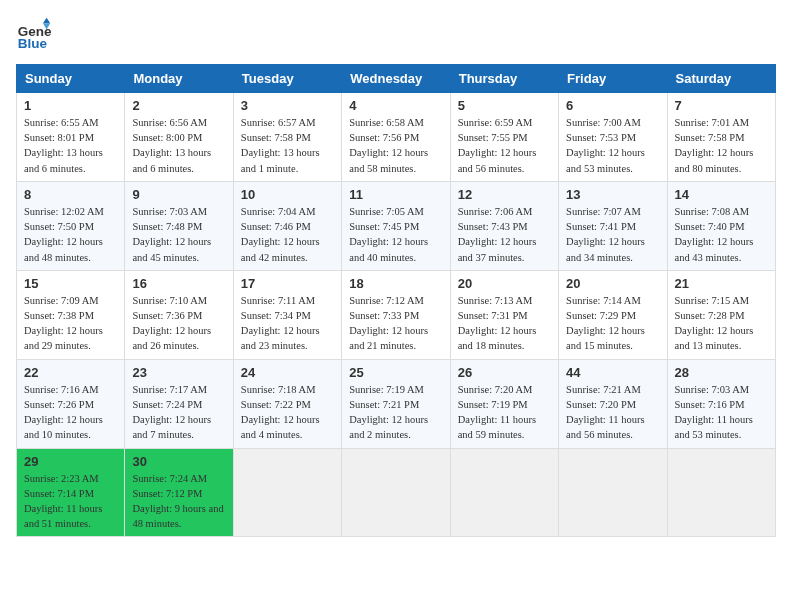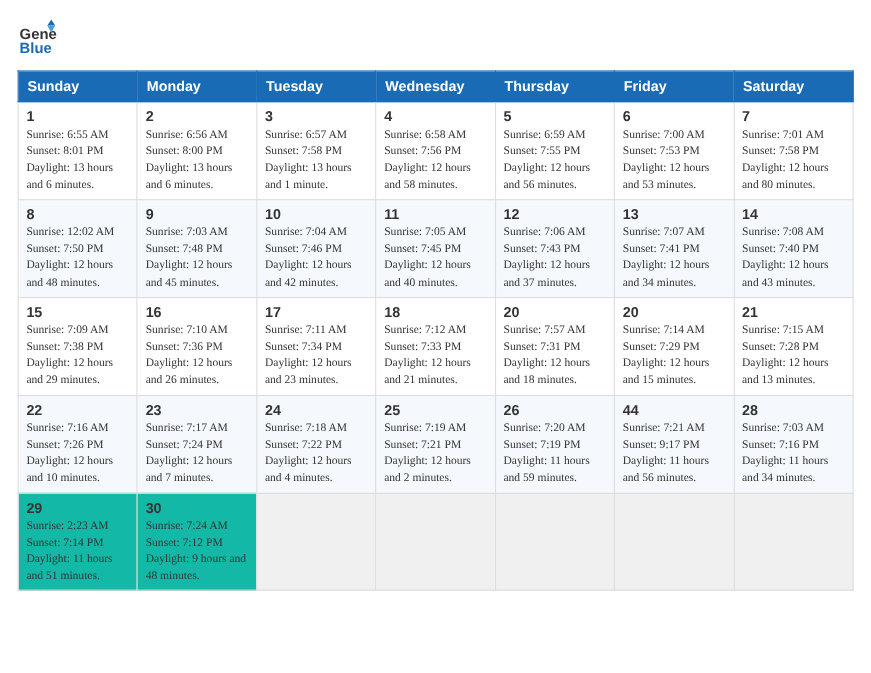--- a/index.html
+++ b/index.html
@@ -41,21 +41,21 @@
     .calendar td {
       vertical-align: top;
       padding: 5px 7px;
       border: 1px solid #ddd;
       font-size: 10.5px;
       color: #333;
       width: calc(100% / 7);
       background: #fff;
     }
     .calendar tr:nth-child(even) td { background: #f5f8fc; }
-    .calendar .last-row td { background: #14b8a6; }
+    .calendar .last-row td { background: #22c55e; }
     .day-num {
       font-size: 13px;
       font-weight: bold;
       margin-bottom: 2px;
       display: block;
     }
     .cell-content { line-height: 1.45; font-family: Liberation Serif, serif; }
     .empty { background: #f0f0f0 !important; }
   </style>
 </head>
@@ -234,21 +234,21 @@
         <span class="day-num">18</span>
         <div class="cell-content">
           <span>Sunrise: 7:12 AM</span><br>
           <span>Sunset: 7:33 PM</span><br>
           <span>Daylight: 12 hours and 21 minutes.</span>
         </div>
       </td>
         <td>
         <span class="day-num">20</span>
         <div class="cell-content">
-          <span>Sunrise: 7:57 AM</span><br>
+          <span>Sunrise: 7:13 AM</span><br>
           <span>Sunset: 7:31 PM</span><br>
           <span>Daylight: 12 hours and 18 minutes.</span>
         </div>
       </td>
         <td>
         <span class="day-num">20</span>
         <div class="cell-content">
           <span>Sunrise: 7:14 AM</span><br>
           <span>Sunset: 7:29 PM</span><br>
           <span>Daylight: 12 hours and 15 minutes.</span>
@@ -301,30 +301,30 @@
         <div class="cell-content">
           <span>Sunrise: 7:20 AM</span><br>
           <span>Sunset: 7:19 PM</span><br>
           <span>Daylight: 11 hours and 59 minutes.</span>
         </div>
       </td>
         <td>
         <span class="day-num">44</span>
         <div class="cell-content">
           <span>Sunrise: 7:21 AM</span><br>
-          <span>Sunset: 9:17 PM</span><br>
+          <span>Sunset: 7:20 PM</span><br>
           <span>Daylight: 11 hours and 56 minutes.</span>
         </div>
       </td>
         <td>
         <span class="day-num">28</span>
         <div class="cell-content">
           <span>Sunrise: 7:03 AM</span><br>
           <span>Sunset: 7:16 PM</span><br>
-          <span>Daylight: 11 hours and 34 minutes.</span>
+          <span>Daylight: 11 hours and 53 minutes.</span>
         </div>
       </td>
       </tr>
       <tr class="last-row">
         <td>
         <span class="day-num">29</span>
         <div class="cell-content">
           <span>Sunrise: 2:23 AM</span><br>
           <span>Sunset: 7:14 PM</span><br>
           <span>Daylight: 11 hours and 51 minutes.</span>

